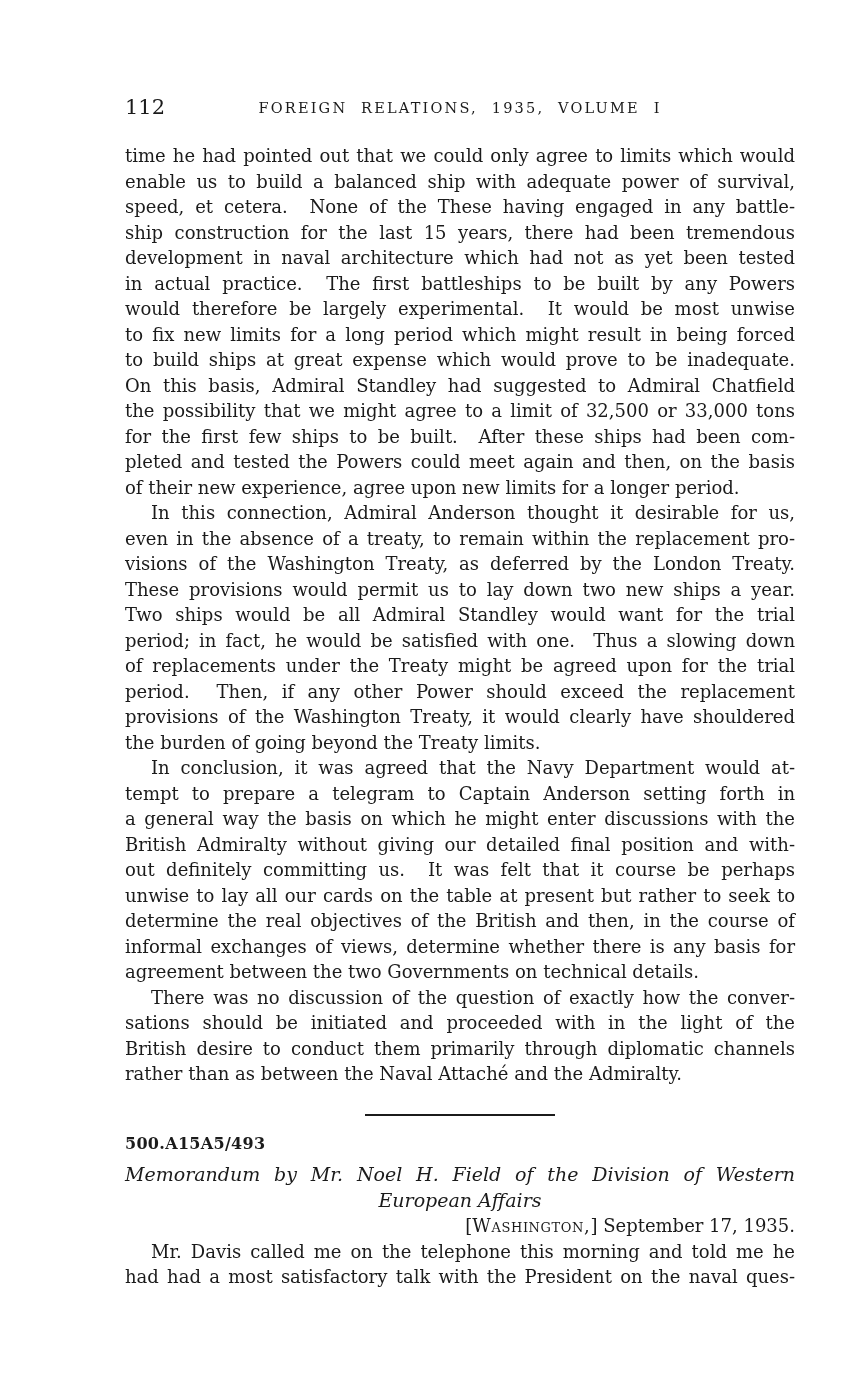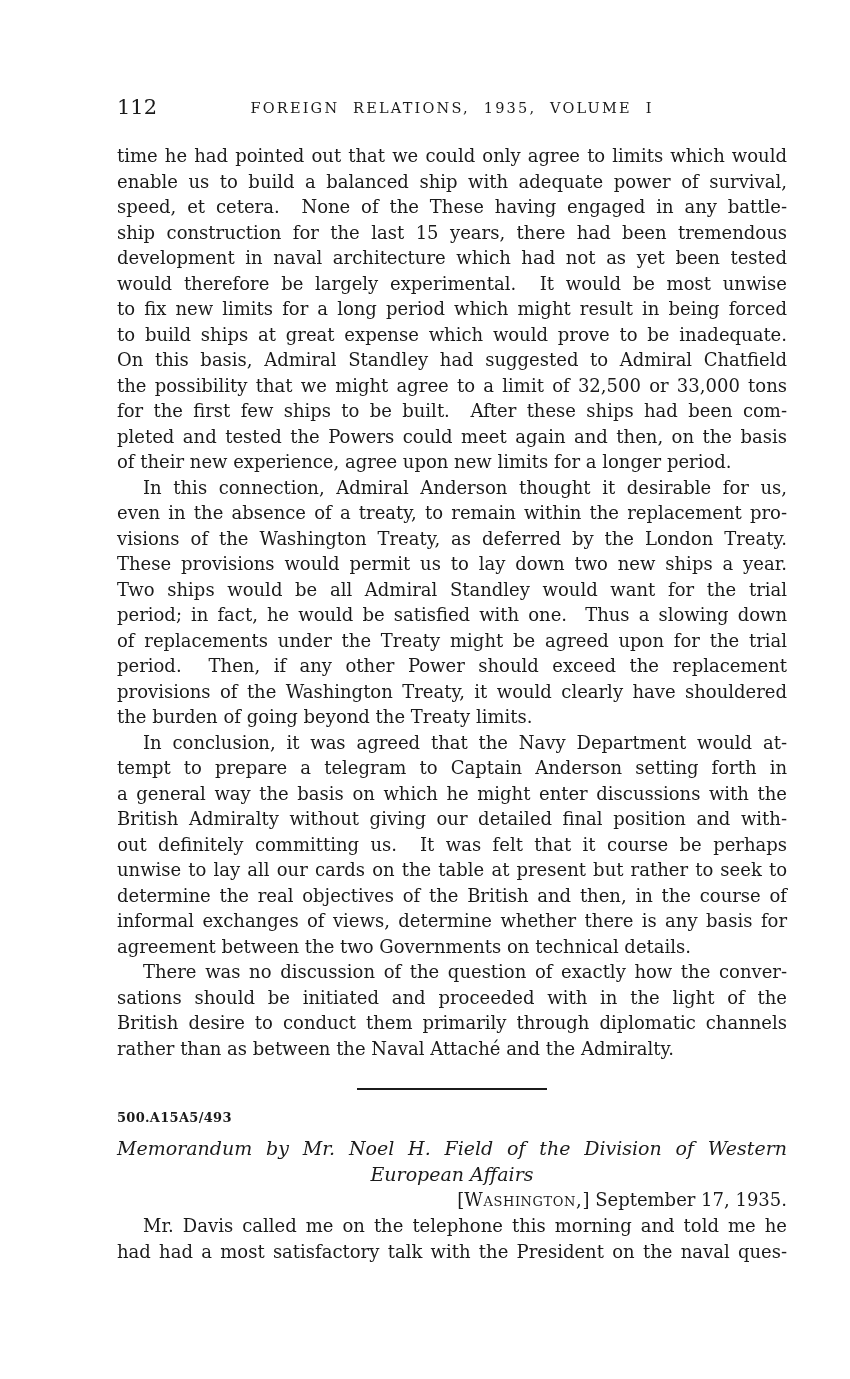--- a/index.html
+++ b/index.html
@@ -11,21 +11,21 @@
     position: relative;
     width: 850px;
     height: 1379px;
     background: #ffffff;
     color: #1b1b1b;
     font-family: "DejaVu Serif", "Liberation Serif", serif;
     overflow: hidden;
   }
   .content {
     position: absolute;
-    left: 117px;
+    left: 125px;
     top: 96px;
     width: 670px;
   }
   .running-header {
     position: relative;
     height: 22px;
   }
   .page-num {
     position: absolute;
     left: 0;
@@ -61,21 +61,21 @@
     text-indent: 26px;
   }
   .rule {
     margin: 27px auto 0 auto;
     width: 190px;
     height: 0;
     border-top: 2px solid #1b1b1b;
   }
   .file-number {
     margin-top: 20px;
-    font-size: 13px;
+    font-size: 16px;
     font-weight: 700;
     letter-spacing: 0.3px;
     line-height: 16px;
   }
   .memo-heading {
     margin-top: 9px;
     font-style: italic;
     font-size: 19px;
   }
   .heading-line {
@@ -110,20 +110,21 @@
       <span class="running-title">FOREIGN RELATIONS, 1935, VOLUME I</span>
     </div>
 
     <div class="body-text">
       <div class="paragraph">
           <div class="line">time he had pointed out that we could only agree to limits which would</div>
           <div class="line">enable us to build a balanced ship with adequate power of survival,</div>
           <div class="line">speed, et cetera.  None of the These having engaged in any battle-</div>
           <div class="line">ship construction for the last 15 years, there had been tremendous</div>
           <div class="line">development in naval architecture which had not as yet been tested</div>
+          <div class="line">in actual practice.  The first battleships to be built by any Powers</div>
           <div class="line">would therefore be largely experimental.  It would be most unwise</div>
           <div class="line">to fix new limits for a long period which might result in being forced</div>
           <div class="line">to build ships at great expense which would prove to be inadequate.</div>
           <div class="line">On this basis, Admiral Standley had suggested to Admiral Chatfield</div>
           <div class="line">the possibility that we might agree to a limit of 32,500 or 33,000 tons</div>
           <div class="line">for the first few ships to be built.  After these ships had been com-</div>
           <div class="line">pleted and tested the Powers could meet again and then, on the basis</div>
           <div class="line last">of their new experience, agree upon new limits for a longer period.</div>
         </div>
       <div class="paragraph">

